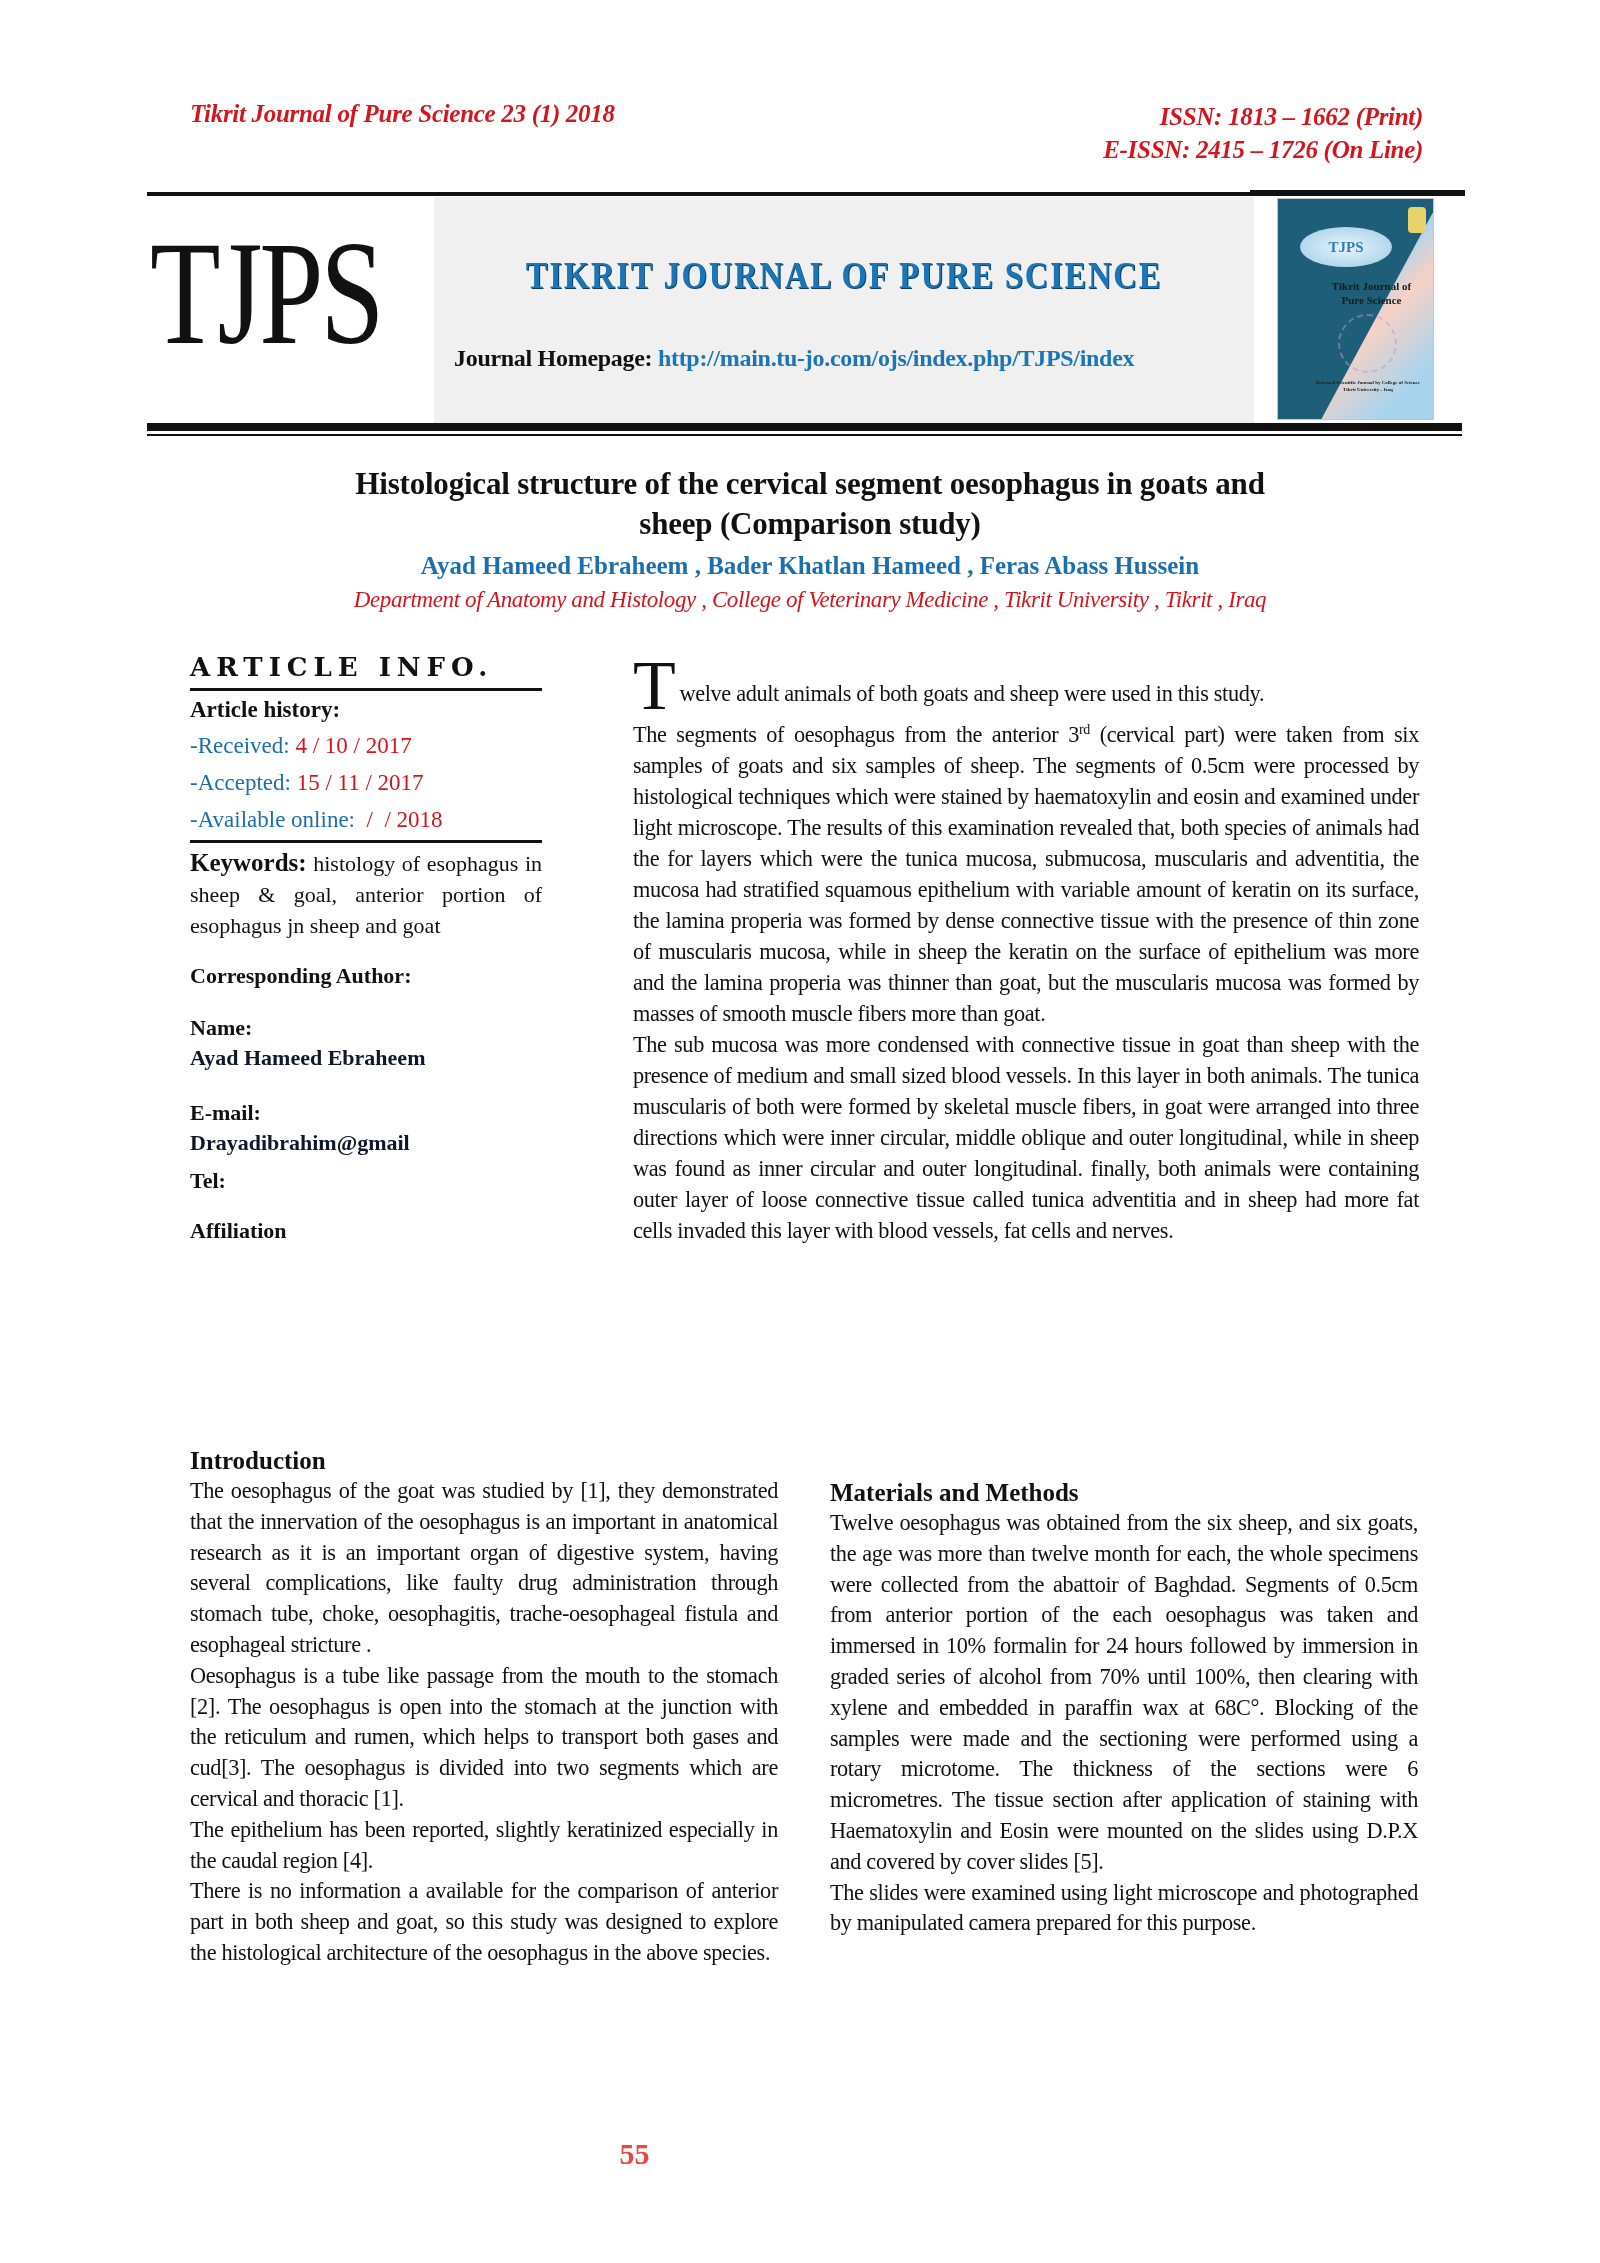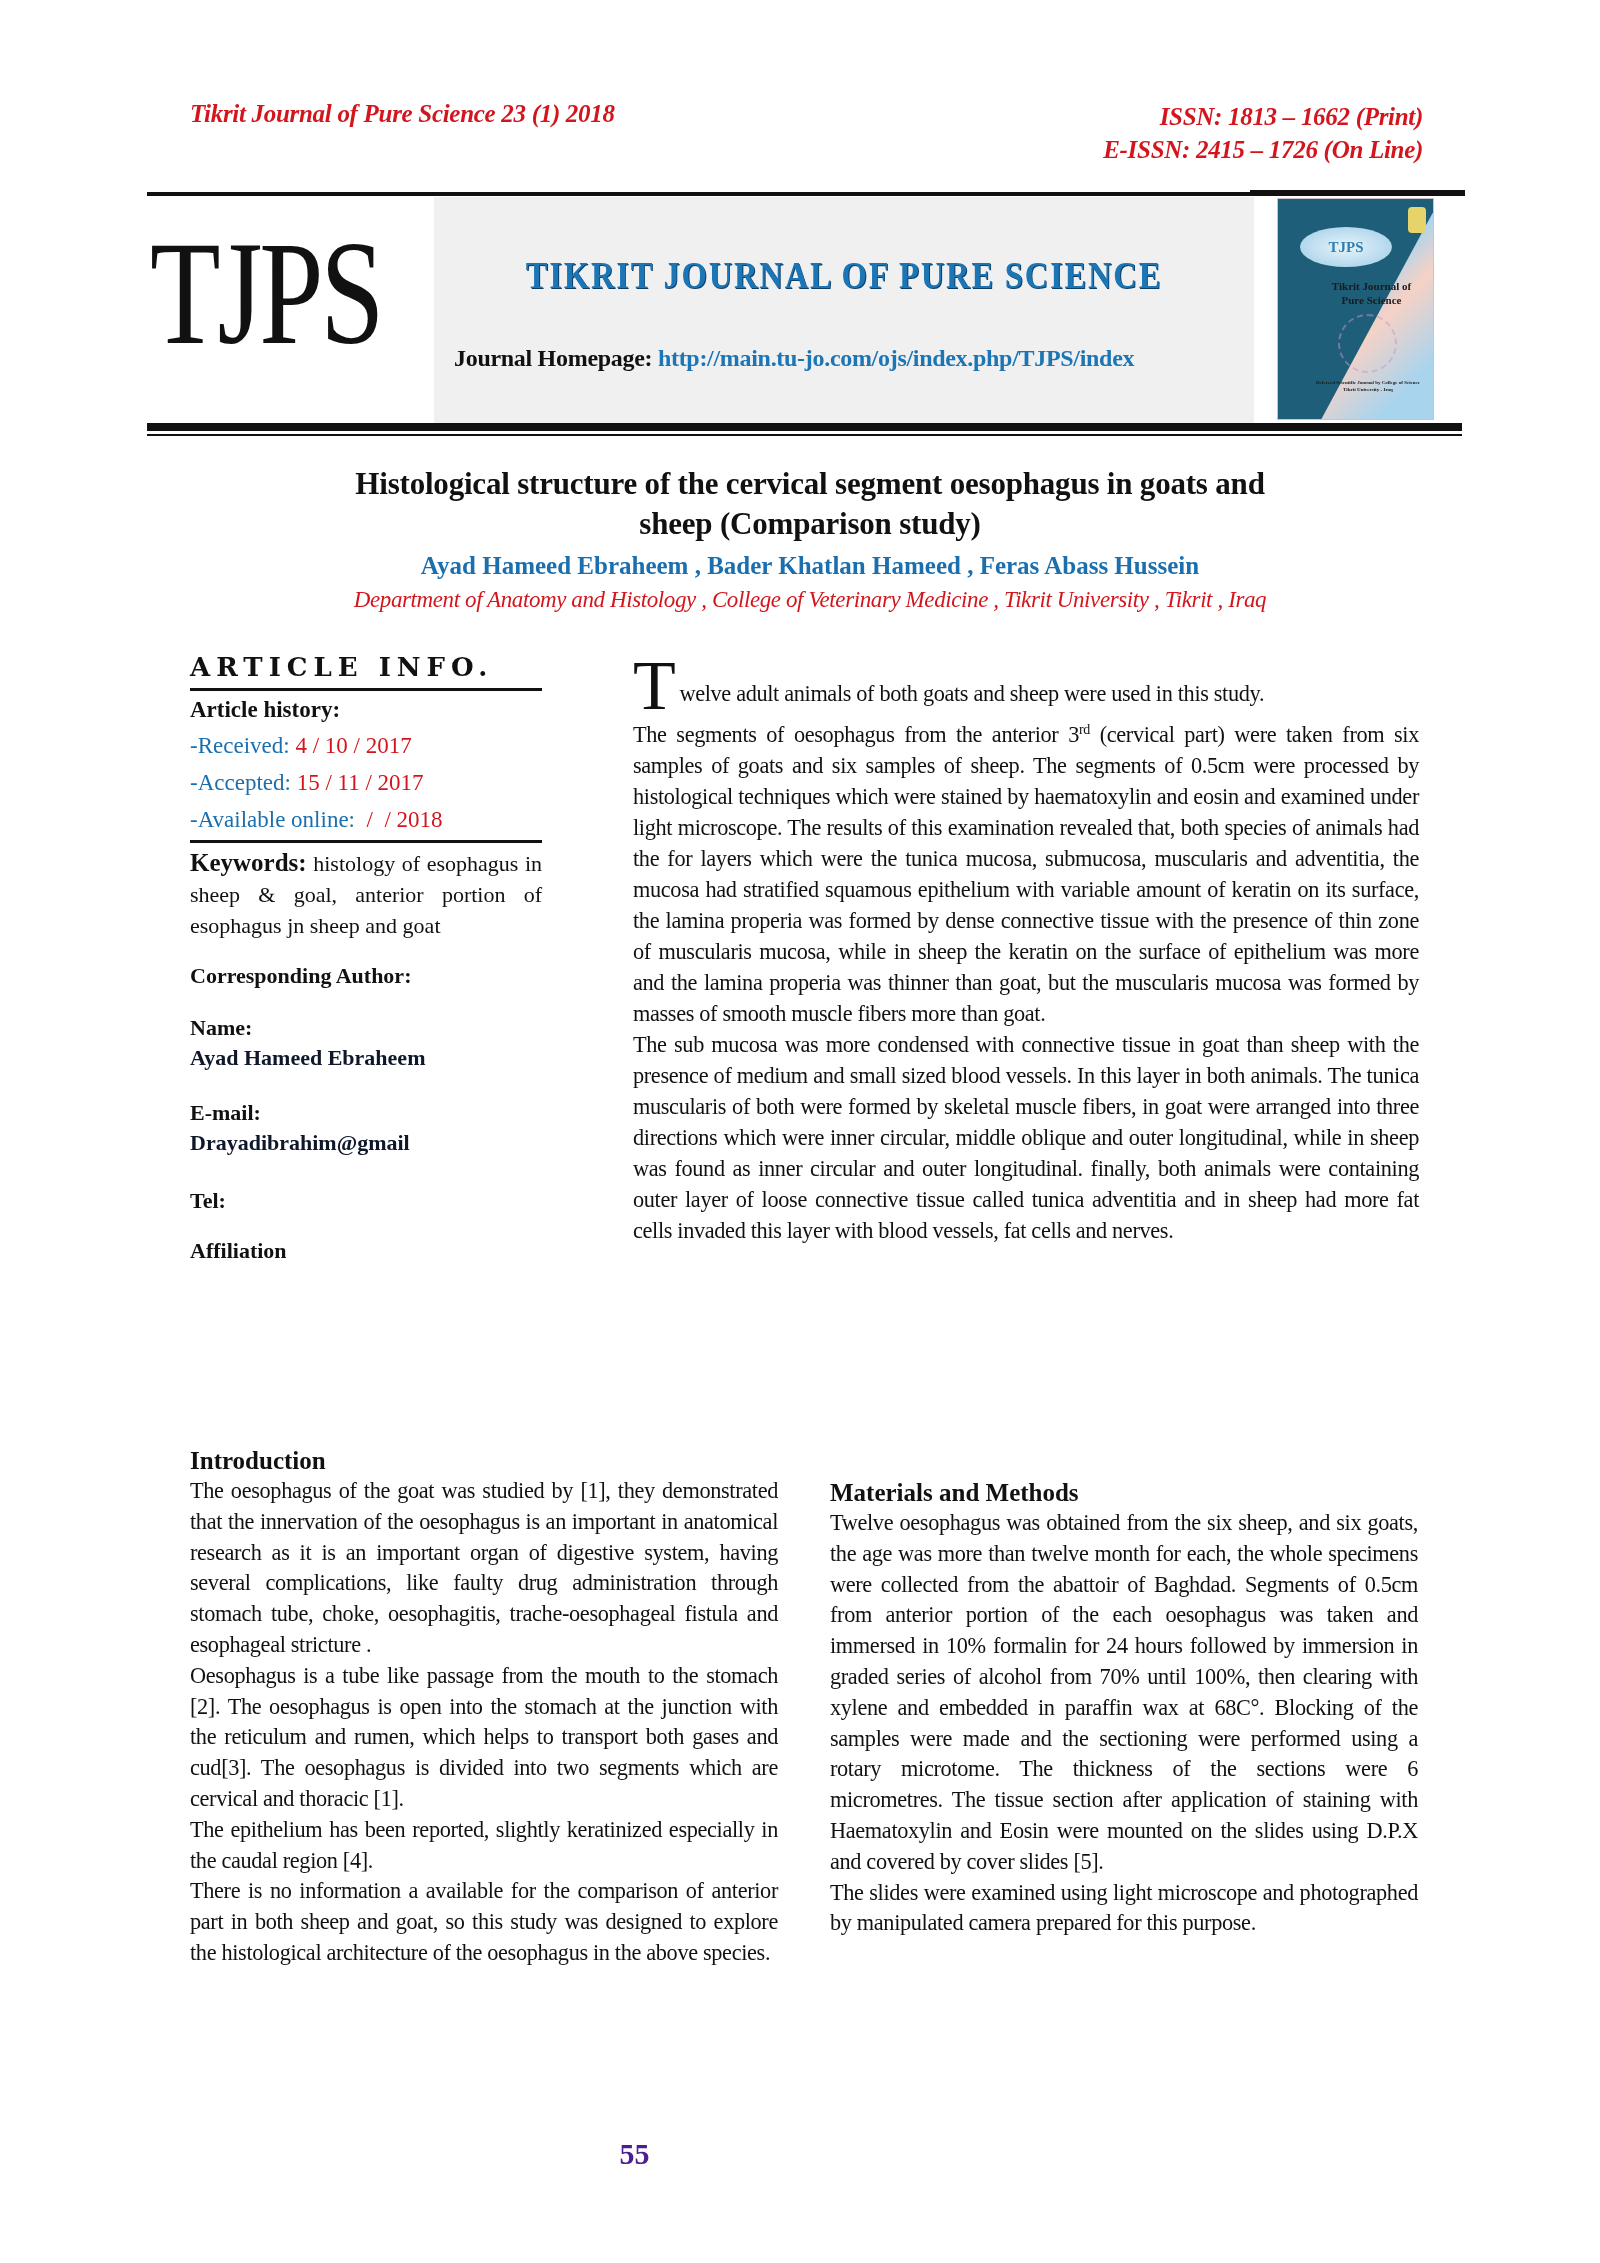--- a/index.html
+++ b/index.html
@@ -48,21 +48,21 @@
   .abstract { position: absolute; left: 633px; top: 648px; width: 786px; }
   .abs-head { font-weight: bold; font-size: 25px; line-height: 34px; }
   .abs-body { font-size: 22.3px; line-height: 31px; text-align: justify; letter-spacing: -0.35px; margin-top: 8px; }
   .dropcap { float: left; font-size: 70px; line-height: 56px; padding-right: 4px; margin-top: 2px; }
 
   .col-left { position: absolute; left: 190px; top: 1446px; width: 588px; }
   .col-right { position: absolute; left: 830px; top: 1478px; width: 588px; }
   .sec-head { font-weight: bold; font-size: 25px; line-height: 30px; }
   .sec-p { font-size: 22.3px; line-height: 30.8px; text-align: justify; margin: 0; letter-spacing: -0.35px; }
 
-  .pagenum { position: absolute; left: 0; width: 1269px; top: 2137px; text-align: center; color: #4c1d95; font-weight: bold; font-size: 30px; }
+  .pagenum { position: absolute; left: 0; width: 1269px; top: 2137px; text-align: center; color: #ef4444; font-weight: bold; font-size: 30px; }
 </style>
 </head>
 <body>
 
 <div class="running-left">Tikrit Journal of Pure Science 23 (1) 2018</div>
 <div class="running-right">
   <div>ISSN: 1813 – 1662 (Print)</div>
   <div>E-ISSN: 2415 – 1726 (On Line)</div>
 </div>
 
@@ -111,21 +111,21 @@
   <div class="hist-row"><span class="k">-Received: </span><span class="v">4 / 10 / 2017</span></div>
   <div class="hist-row"><span class="k">-Accepted: </span><span class="v">15 / 11 / 2017</span></div>
   <div class="hist-row"><span class="k">-Available online: </span><span class="v" style="white-space:pre"> /  / 2018</span></div>
   <div class="info-rule" style="margin-top:2px"></div>
   <div class="kw"><span class="k">Keywords:</span><span> histology of esophagus in sheep &amp; goal, anterior portion of  esophagus jn sheep and goat</span></div>
   <div class="ca" style="margin-top:20px">Corresponding Author:</div>
   <div class="ca" style="margin-top:22px">Name:</div>
   <div class="ca blue">Ayad Hameed Ebraheem</div>
   <div class="ca" style="margin-top:25px">E-mail:</div>
   <div class="ca blue">Drayadibrahim@gmail</div>
-  <div class="ca" style="margin-top:28px">Tel:</div>
+  <div class="ca" style="margin-top:8px">Tel:</div>
   <div class="ca" style="margin-top:20px">Affiliation</div>
 </div>
 
 <div class="abstract">
   <div class="abs-body">
     <span class="dropcap">T</span>
     <div style="padding-top:22px">welve adult animals of both goats and sheep were used in this study.</div>
     <div style="clear:both"><span>The segments of oesophagus from the anterior 3</span><sup style="font-size:14px">rd</sup><span> (cervical part) were taken from six samples of goats and six samples of sheep. The segments of 0.5cm were processed by histological techniques which were stained by haematoxylin and eosin and examined under light microscope. The results of this examination revealed that, both species of animals had the for layers which were the tunica mucosa, submucosa, muscularis and adventitia, the mucosa had stratified squamous epithelium with variable amount of keratin on its surface, the lamina properia was formed by dense connective tissue with the presence of thin zone of muscularis mucosa, while in sheep the keratin on the surface of epithelium was more and the lamina properia was thinner than goat,  but the muscularis mucosa was formed by masses of smooth muscle fibers more than goat.</span></div>
     <div>The sub mucosa was more condensed with connective tissue in goat than sheep with the presence of medium and small sized blood vessels. In this layer in both animals. The tunica muscularis of both were formed by skeletal muscle fibers, in goat were arranged into three directions which were inner circular, middle oblique and outer longitudinal, while in sheep was found as inner circular and outer longitudinal. finally, both animals were containing outer layer of loose connective tissue called tunica adventitia and in sheep had more fat cells invaded this layer with blood vessels, fat cells and nerves.</div>
   </div>

